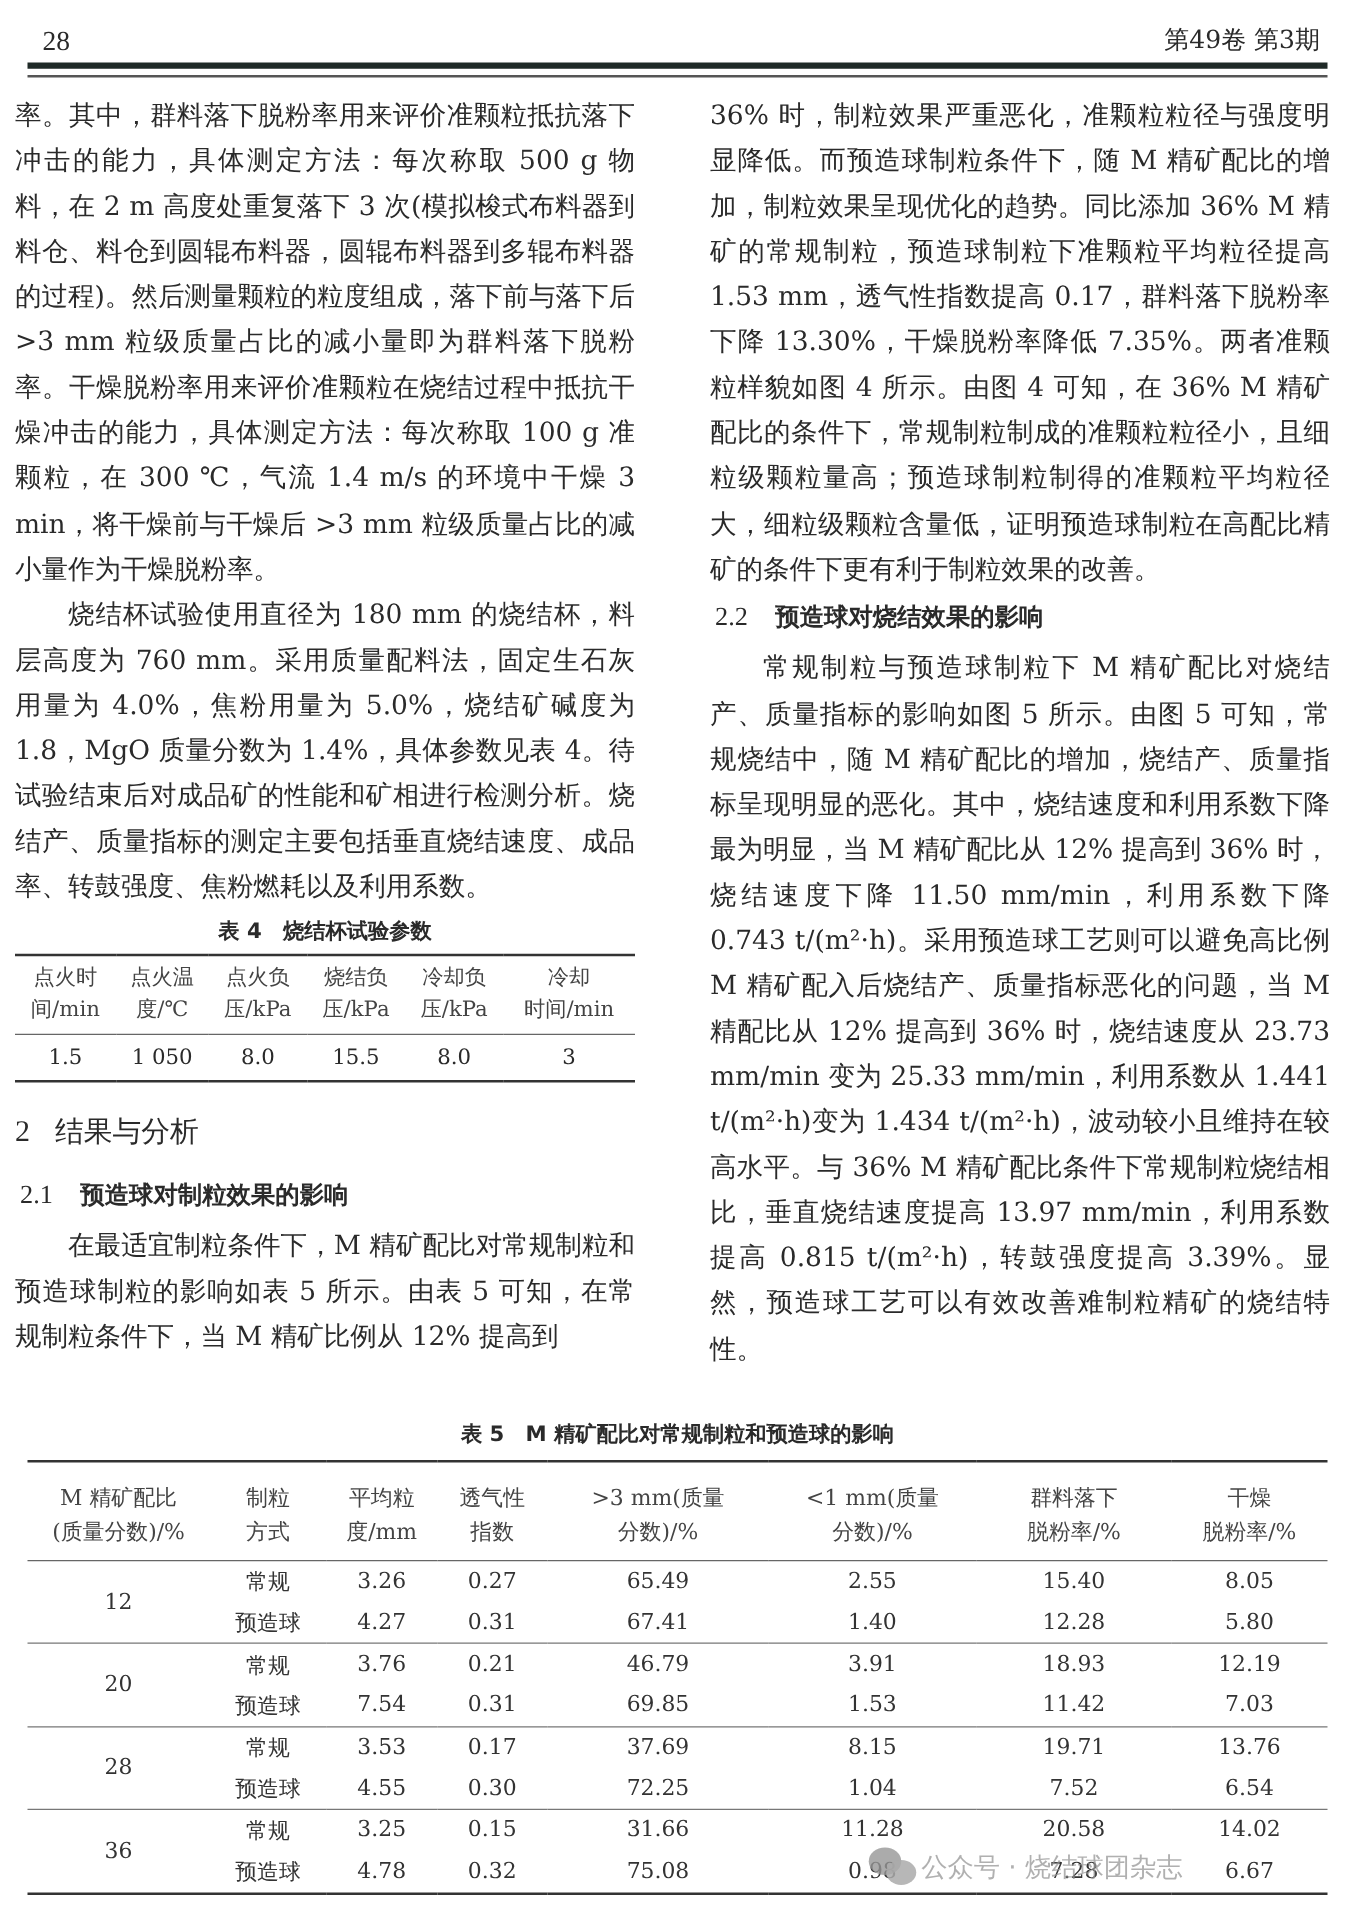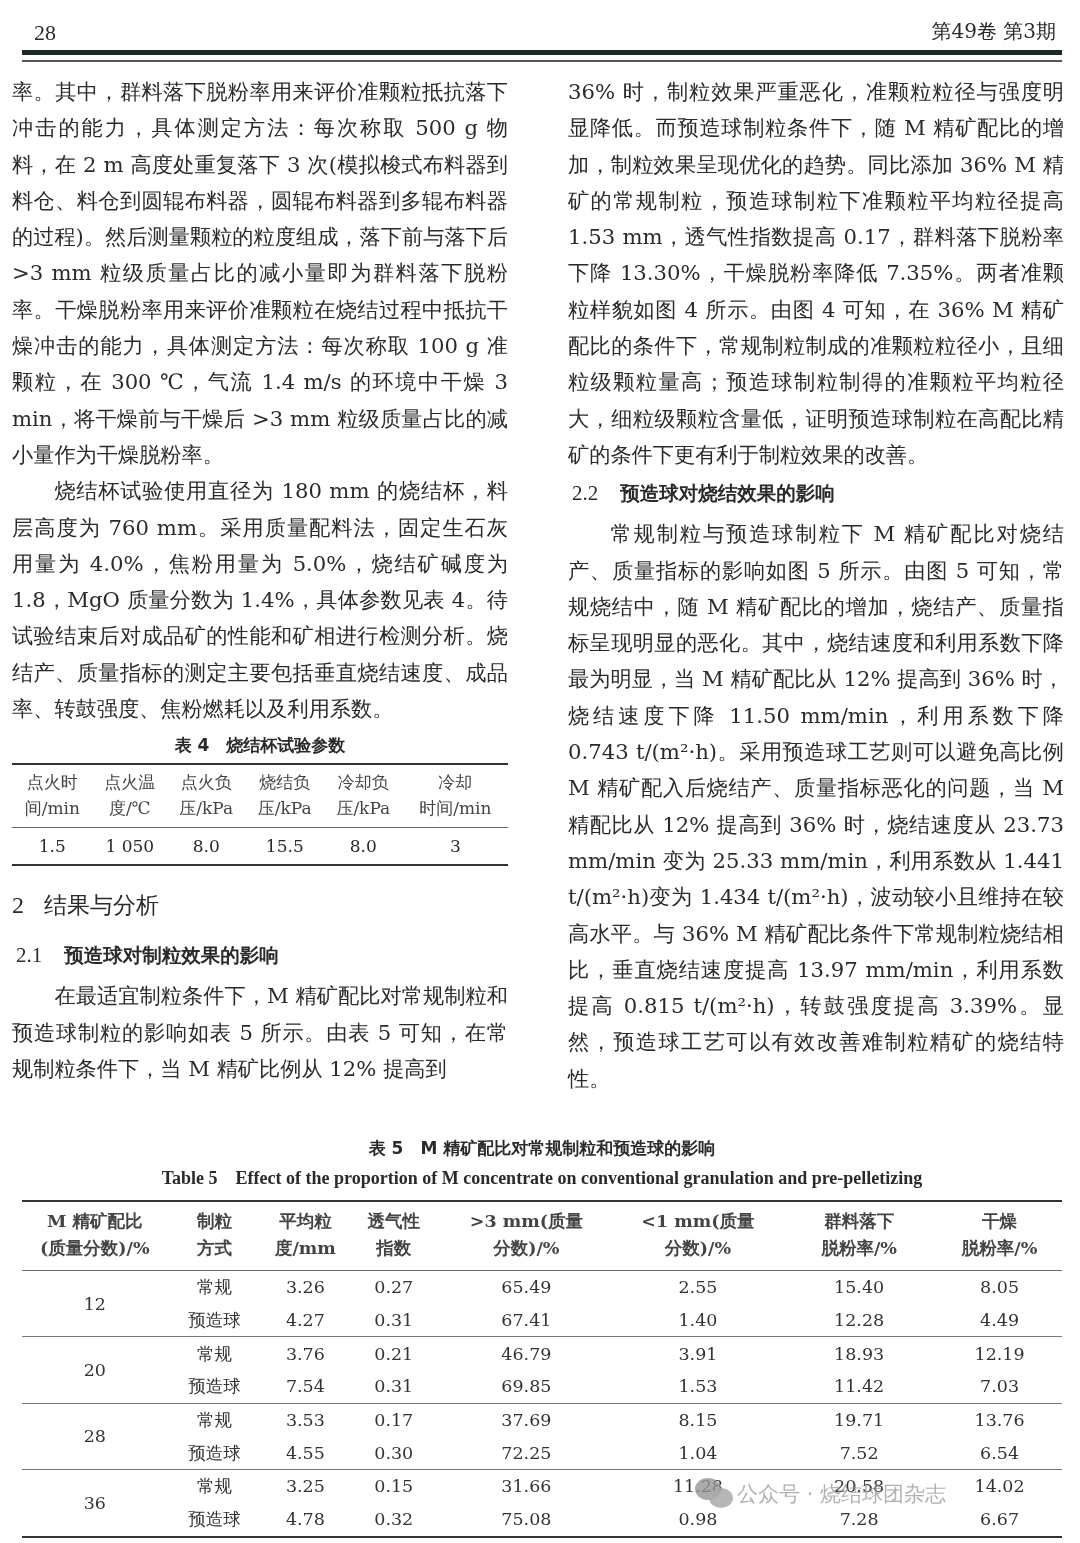--- a/index.html
+++ b/index.html
@@ -26,21 +26,21 @@
   table.t4 tbody tr { border-bottom:2px solid #333; }
   table.t4 td { text-align:center; padding:8px 0; }
 
   .h1 { font-family:"DejaVu Sans","Liberation Sans",sans-serif; font-size:23px; margin:24px 0 16px; }
   .h1 .num { font-family:"Liberation Serif",serif; font-size:24px; margin-right:20px; }
   .h2 { font-family:"DejaVu Sans","Liberation Sans",sans-serif; font-size:19.5px; font-weight:bold; margin:4px; line-height:36px; }
   .h2 .num { font-family:"Liberation Serif",serif; font-weight:normal; font-size:21px; margin-right:22px; }
 
   .t5wrap { position:absolute; left:22px; right:18px; top:1130px; }
   table.t5 { width:100%; border-collapse:collapse; margin-top:6px; font-size:17.5px; color:#333; }
-  table.t5 th { font-weight:bold; line-height:27px; padding:6px 0 8px; color:#444; }
+  table.t5 th { font-weight:normal; line-height:27px; padding:16px 0 8px; color:#444; }
   table.t5 thead tr { border-top:2px solid #333; border-bottom:1px solid #666; }
   table.t5 tbody tr.grp-end { border-bottom:1px solid #777; }
   table.t5 tbody tr.last { border-bottom:2px solid #333; }
   table.t5 td { text-align:center; height:32.7px; padding:0; }
 
   .watermark { position:absolute; left:695px; top:1478px; font-family:"DejaVu Sans","Liberation Sans",sans-serif; font-size:21px; color:rgba(150,150,150,0.75); display:flex; align-items:center; gap:2px;justify-content:flex-end; }
   .wm-icon { position:relative; width:40px; height:32px; }
   .wm-icon .b1 { position:absolute; left:0; top:0; width:26px; height:22px; border-radius:50%; background:rgba(150,150,150,0.8); }
   .wm-icon .b2 { position:absolute; left:14px; top:10px; width:24px; height:20px; border-radius:50%; background:rgba(170,170,170,0.85); }
 </style>
@@ -94,21 +94,20 @@
 <div class="col right">
   <p class="para">36% 时，制粒效果严重恶化，准颗粒粒径与强度明显降低。而预造球制粒条件下，随 M 精矿配比的增加，制粒效果呈现优化的趋势。同比添加 36% M 精矿的常规制粒，预造球制粒下准颗粒平均粒径提高 1.53 mm，透气性指数提高 0.17，群料落下脱粉率下降 13.30%，干燥脱粉率降低 7.35%。两者准颗粒样貌如图 4 所示。由图 4 可知，在 36% M 精矿配比的条件下，常规制粒制成的准颗粒粒径小，且细粒级颗粒量高；预造球制粒制得的准颗粒平均粒径大，细粒级颗粒含量低，证明预造球制粒在高配比精矿的条件下更有利于制粒效果的改善。</p>
   <div class="h2" style="margin-top:2px">
     <span class="num">2.2</span><span>预造球对烧结效果的影响</span>
   </div>
   <p class="para indent">常规制粒与预造球制粒下 M 精矿配比对烧结产、质量指标的影响如图 5 所示。由图 5 可知，常规烧结中，随 M 精矿配比的增加，烧结产、质量指标呈现明显的恶化。其中，烧结速度和利用系数下降最为明显，当 M 精矿配比从 12% 提高到 36% 时，烧结速度下降 11.50 mm/min，利用系数下降 0.743 t/(m²·h)。采用预造球工艺则可以避免高比例 M 精矿配入后烧结产、质量指标恶化的问题，当 M 精配比从 12% 提高到 36% 时，烧结速度从 23.73 mm/min 变为 25.33 mm/min，利用系数从 1.441 t/(m²·h)变为 1.434 t/(m²·h)，波动较小且维持在较高水平。与 36% M 精矿配比条件下常规制粒烧结相比，垂直烧结速度提高 13.97 mm/min，利用系数提高 0.815 t/(m²·h)，转鼓强度提高 3.39%。显然，预造球工艺可以有效改善难制粒精矿的烧结特性。</p>
 </div>
 
 <div class="t5wrap">
   <div class="tcap-cn">表 5　M 精矿配比对常规制粒和预造球的影响</div>
-  <div class="tcap-en">Table 5　Effect of the proportion of M concentrate on conventional granulation and pre-pelletizing</div>
   <table class="t5">
     <colgroup>
       <col style="width:14%">
         <col style="width:9%">
         <col style="width:8.5%">
         <col style="width:8.5%">
       <col style="width:17%">
         <col style="width:16%">
         <col style="width:15%">
         <col style="width:12%">
@@ -137,21 +136,21 @@
         <td>15.40</td>
         <td>8.05</td>
       </tr>
       <tr class="grp-end">
         <td>预造球</td>
         <td>4.27</td>
         <td>0.31</td>
         <td>67.41</td>
         <td>1.40</td>
         <td>12.28</td>
-        <td>4.49</td>
+        <td>5.80</td>
       </tr>
 
       <tr>
         <td rowspan="2">20</td>
         <td>常规</td>
         <td>3.76</td>
         <td>0.21</td>
         <td>46.79</td>
         <td>3.91</td>
         <td>18.93</td>

